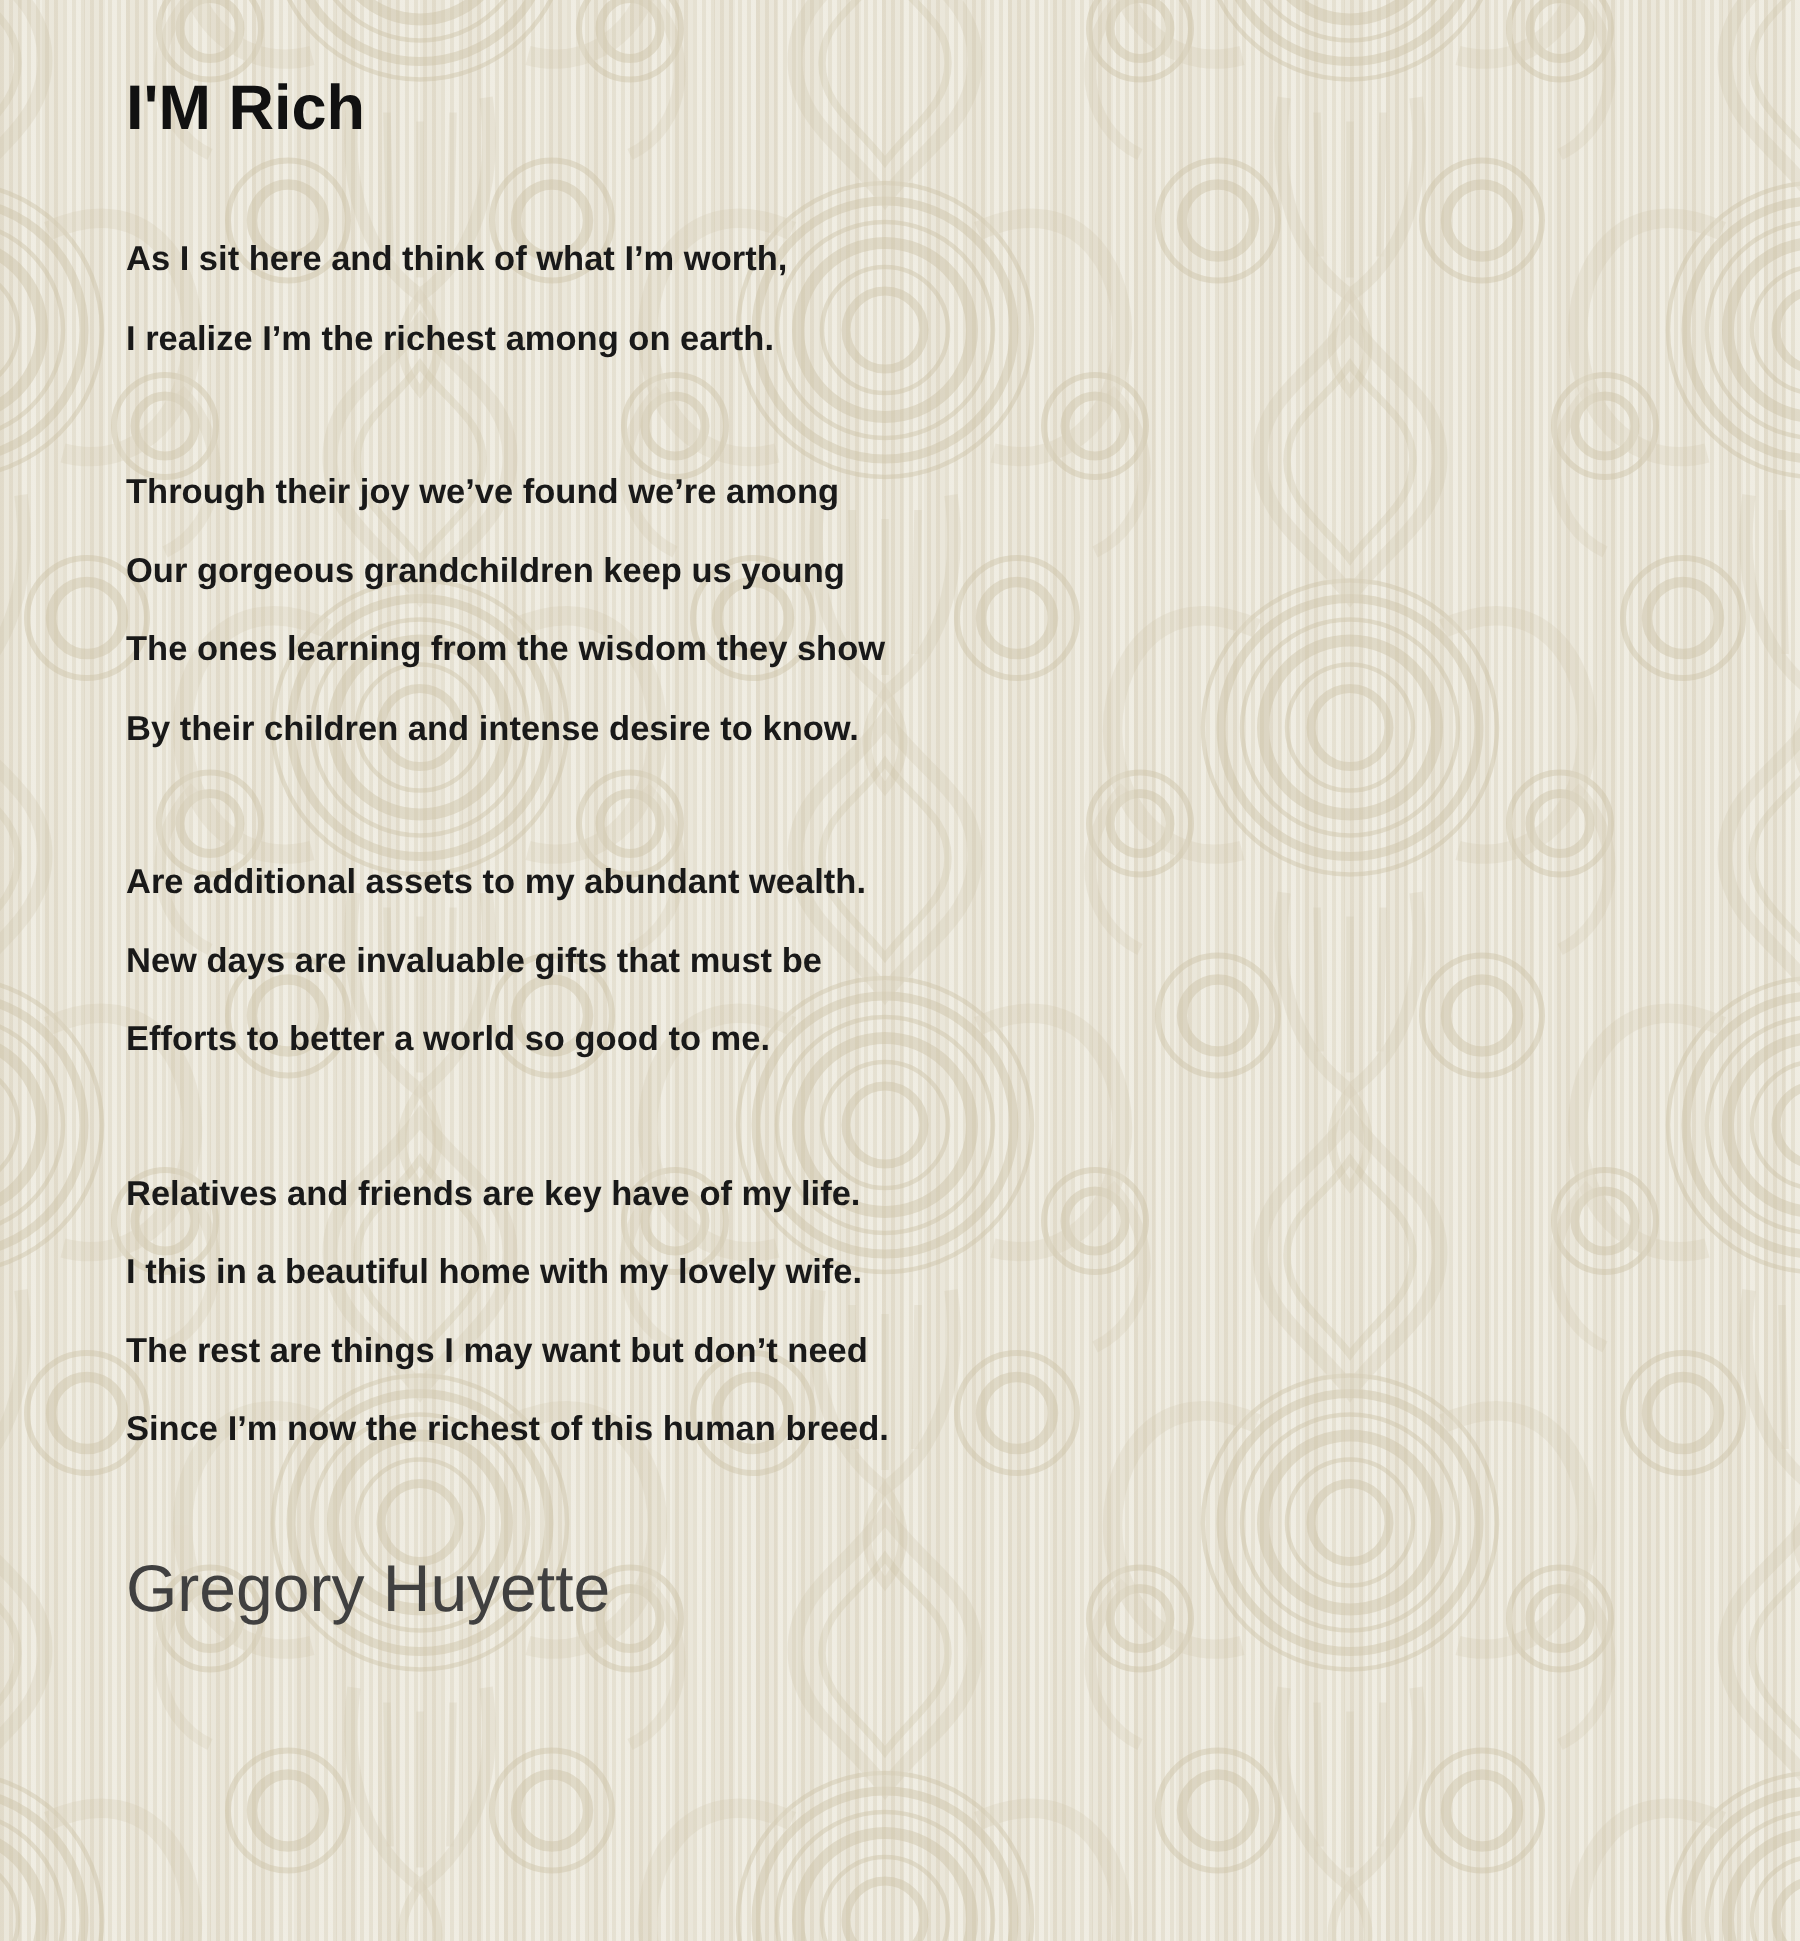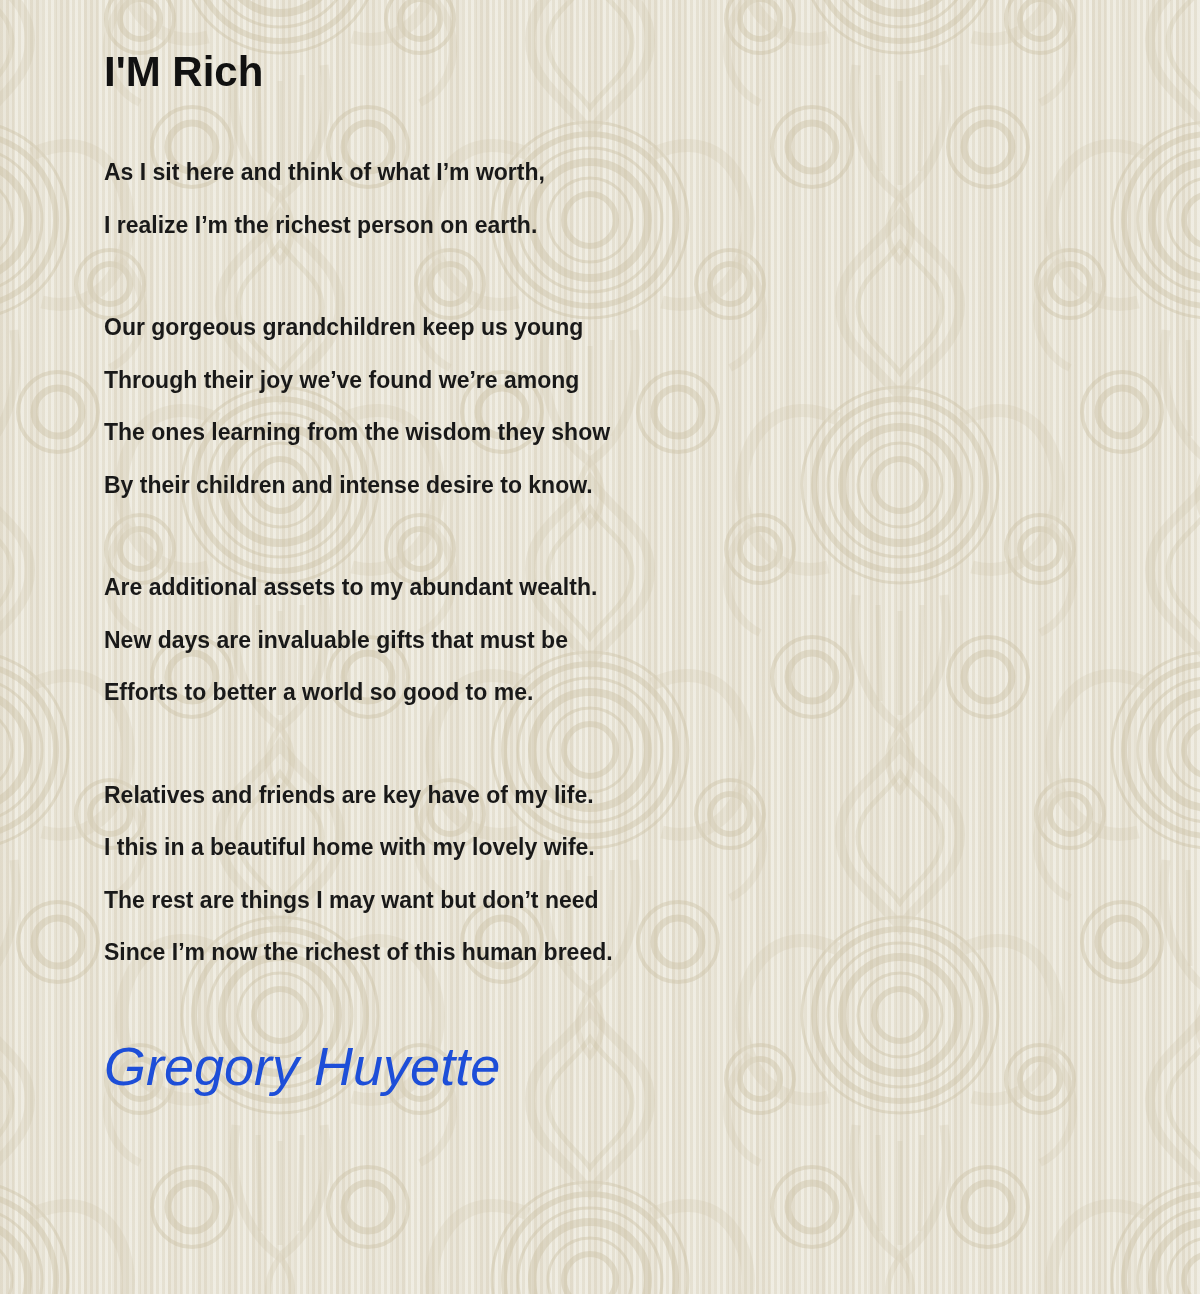--- a/index.html
+++ b/index.html
@@ -29,21 +29,20 @@
     height: 1294px;
     pointer-events: none;
   }
   .content {
     position: absolute;
     left: 0; top: 0;
     width: 988px;
     height: 1294px;
     padding: 0 84px;
     box-sizing: border-box;
-    margin-left: 20px;
   }
   .poem-title {
     margin: 0;
     padding-top: 48px;
     font-size: 42px;
     font-weight: bold;
     color: #111111;
     letter-spacing: 0px;
   }
   .poem-body {
@@ -62,24 +61,23 @@
   }
   .stanza + .stanza {
     margin-top: 50px;
   }
   .poem-line {
     display: block;
     white-space: pre;
   }
   .poem-author {
     margin-top: 56px;
-    font-size: 54px;
-    font-style: italic;
+    font-size: 44px;
     font-weight: normal;
-    color: #1d4ed8;
+    color: #404040;
   }
 </style>
 </head>
 <body>
 
 <svg class="damask-bg" viewBox="0 0 1200 1294" xmlns="http://www.w3.org/2000/svg" aria-hidden="true">
   <defs>
     <g id="damask-motif" stroke="#cbc0a4" fill="none" opacity="0.42">
 
       <path d="M0,-250 C28,-212 60,-200 60,-160 C60,-120 28,-104 0,-68 C-28,-104 -60,-120 -60,-160 C-60,-200 -28,-212 0,-250 Z" stroke-width="10" stroke-opacity="0.55"></path>
@@ -131,26 +129,26 @@
 </svg>
 
 <main class="content">
 
   <h1 class="poem-title">I'M Rich</h1>
 
   <div class="poem-body">
 
     <p class="stanza stanza-first">
       <span class="poem-line">As I sit here and think of what I’m worth,</span>
-      <span class="poem-line">I realize I’m the richest person on earth.</span>
+      <span class="poem-line">I realize I’m the richest among on earth.</span>
     </p>
 
     <p class="stanza">
+      <span class="poem-line">Through their joy we’ve found we’re among</span>
       <span class="poem-line">Our gorgeous grandchildren keep us young</span>
-      <span class="poem-line">Through their joy we’ve found we’re among</span>
       <span class="poem-line">The ones learning from the wisdom they show</span>
       <span class="poem-line">By their children and intense desire to know.</span>
     </p>
 
     <p class="stanza">
       <span class="poem-line">Are additional assets to my abundant wealth.</span>
       <span class="poem-line">New days are invaluable gifts that must be</span>
       <span class="poem-line">Efforts to better a world so good to me.</span>
     </p>
 

